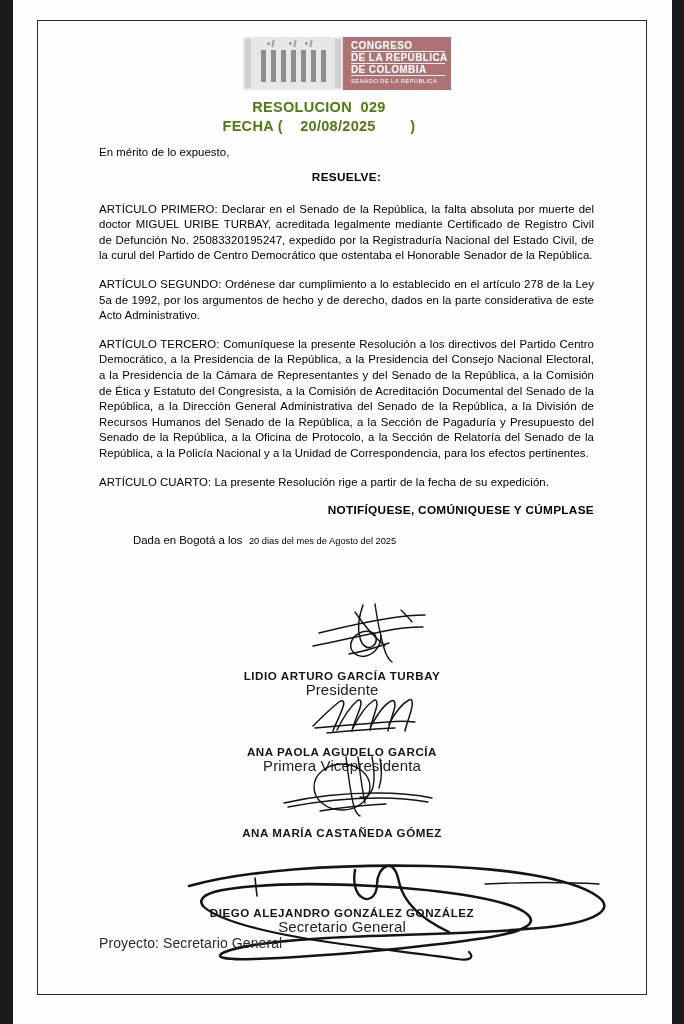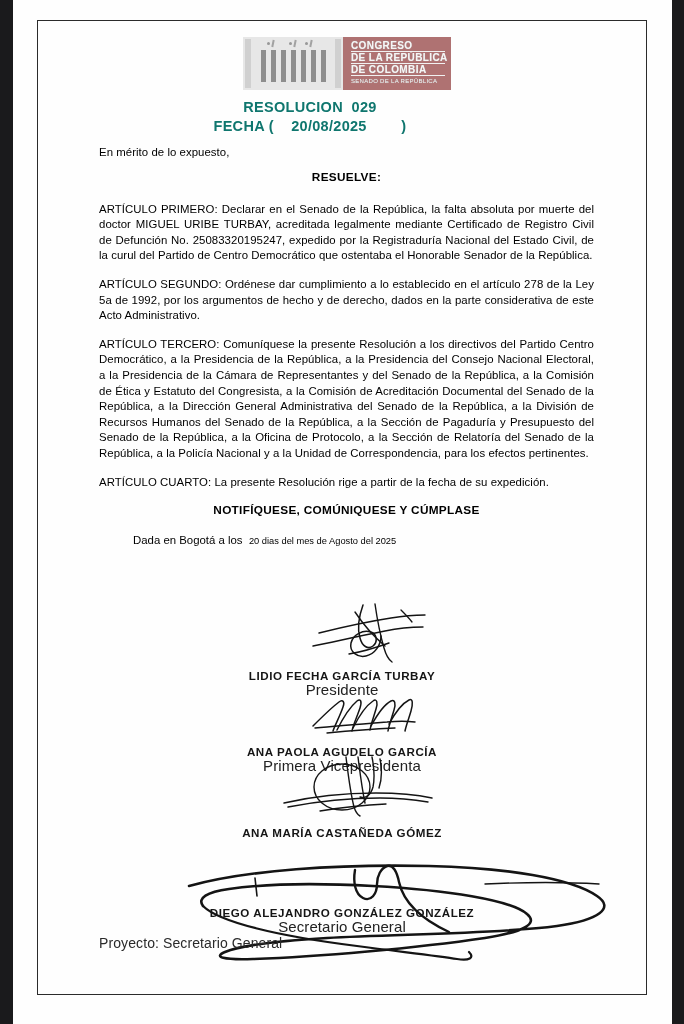--- a/index.html
+++ b/index.html
@@ -136,25 +136,25 @@
     position: absolute;
     left: 8px;
     right: 6px;
     height: 1px;
     background: #eaeaea;
   }
 
   
   .title-block {
     position: absolute;
-    left: 0;
+    left: 9px;
     top: 78px;
     width: 546px;
     text-align: center;
-    color: #0f766e;
+    color: #4d7c0f;
   }
   .title-block .t-line {
     font-size: 14.5px;
     font-weight: bold;
     letter-spacing: .3px;
     line-height: 19px;
     white-space: pre;
   }
 
   
@@ -168,21 +168,21 @@
   .p {
     font-size: 11.4px;
     line-height: 15.6px;
     text-align: justify;
     margin: 0 0 13px 0;
     letter-spacing: .05px;
   }
   .p b { font-weight: normal; }
   .lead { margin-bottom: 9px; text-align: left; }
   .centered {
-    text-align: center;
+    text-align: right;
     font-weight: bold;
     font-size: 11.8px;
     margin: 9px 0 16px 0;
     letter-spacing: .3px;
   }
   .resuelve {
     text-align: center;
     font-weight: bold;
     font-size: 11.8px;
     margin: 0 0 18px 0;
@@ -309,21 +309,21 @@
           <path class="ink" stroke-width="1.5" d="M58 3 C54 14, 52 26, 55 36 C57 44, 63 48, 68 44 C73 40, 72 32, 66 30 C58 27, 48 33, 46 41 C44 50, 53 56, 61 54 C70 52, 76 43, 76 34"></path>
           <path class="ink" stroke-width="1.4" d="M14 31 C34 26, 60 20, 86 16 C98 14, 110 13, 120 13"></path>
           <path class="ink" stroke-width="1.4" d="M8 44 C28 40, 54 34, 80 29 C94 26, 108 25, 118 25"></path>
           <path class="ink" stroke-width="1.4" d="M70 2 C72 16, 75 32, 79 46 C81 53, 84 58, 87 60"></path>
           <path class="ink" stroke-width="1.4" d="M50 10 C58 22, 68 34, 80 44"></path>
           <path class="ink" stroke-width="1.3" d="M96 8 C100 12, 104 16, 107 20"></path>
           <path class="ink" stroke-width="1.4" d="M44 52 C56 50, 70 46, 84 41"></path>
         </svg>
       </div>
       <div class="sig-block" style="top:649px;">
-        <div class="sig-name">LIDIO FECHA GARCÍA TURBAY</div>
+        <div class="sig-name">LIDIO ARTURO GARCÍA TURBAY</div>
         <div class="sig-role">Presidente</div>
       </div>
 
       <div class="sig-ink" style="left:272px; top:678px;">
         <svg width="120" height="40" viewBox="0 0 120 40">
           <path class="ink" stroke-width="1.5" d="M4 28 C12 20, 22 10, 30 4 C34 1, 36 4, 34 9 C31 18, 26 27, 24 33"></path>
           <path class="ink" stroke-width="1.5" d="M28 32 C34 20, 42 8, 48 3 C52 0, 53 4, 51 10 C48 19, 44 27, 43 33"></path>
           <path class="ink" stroke-width="1.5" d="M44 30 C50 18, 58 7, 64 3 C68 0, 69 5, 67 11 C65 18, 62 26, 61 32"></path>
           <path class="ink" stroke-width="1.5" d="M62 28 C68 17, 76 6, 82 3 C86 1, 87 6, 85 12 C83 19, 80 27, 79 33"></path>
           <path class="ink" stroke-width="1.5" d="M80 26 C86 15, 94 5, 100 2 C104 0, 104 6, 102 13 C100 20, 97 28, 96 33"></path>

